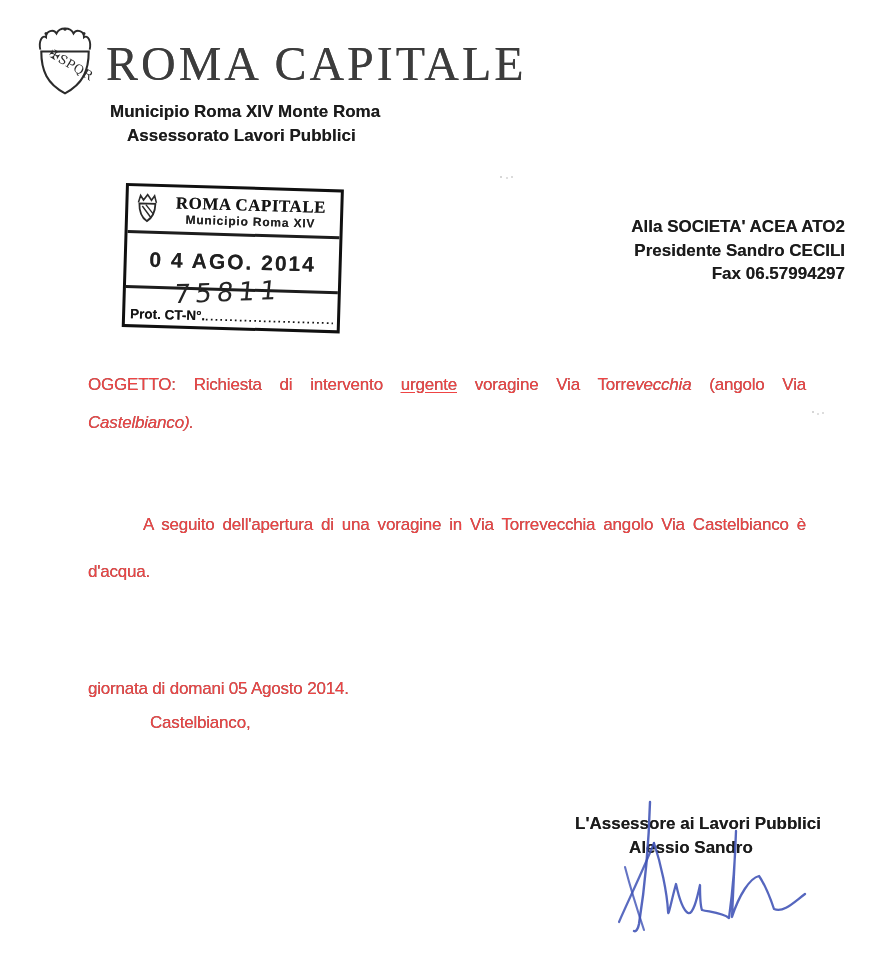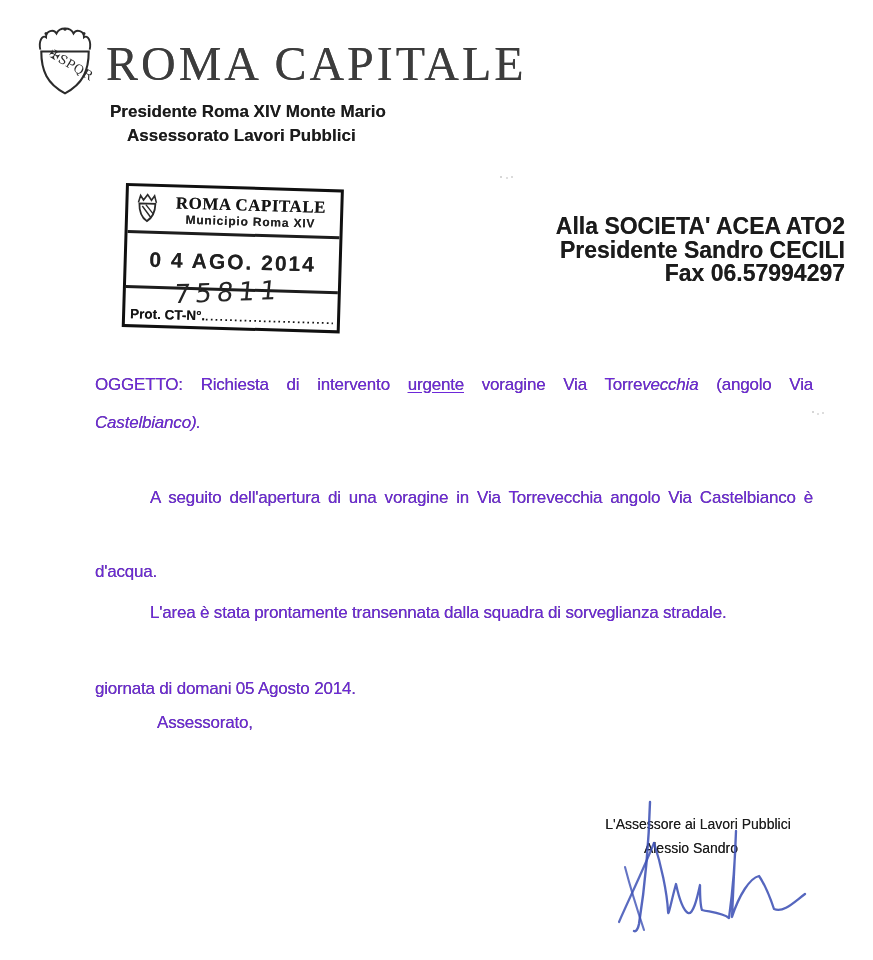--- a/index.html
+++ b/index.html
@@ -45,40 +45,40 @@
   .s-prot-label{ font-size:13.5px; font-weight:bold; color:#141414; white-space:nowrap;}
   .s-dots{ flex:1; overflow:hidden; white-space:nowrap; font-size:12px; font-weight:bold; letter-spacing:1.5px; color:#141414;}
   .s-number{
     position:absolute; left:48px; top:-14px;
     font-family:"DejaVu Sans", sans-serif;
     font-size:26px; letter-spacing:5px; color:#252525;
     transform:rotate(-4deg) skewX(-8deg);
   }
 
   
-  .recipient{ position:absolute; right:28px; top:215px; text-align:right; font-size:23px; font-weight:bold; line-height:23.5px; color:#1b1b1b;}
+  .recipient{ position:absolute; right:28px; top:215px; text-align:right; font-size:17px; font-weight:bold; line-height:23.5px; color:#1b1b1b;}
 
   
   .line{
-    position:absolute; left:95px; width:718px; box-sizing:border-box;
-    font-size:17px; letter-spacing:-0.2px; color:#6d28d9; line-height:21px;
+    position:absolute; left:88px; width:718px; box-sizing:border-box;
+    font-size:17px; letter-spacing:-0.2px; color:#ef4444; line-height:21px;
   }
   .just{ text-align:justify; text-align-last:justify; }
-  .indent{ padding-left:55px; }
+  .indent{ padding-left:55px;margin-top:27px; }
   .u{ text-decoration:underline; text-underline-offset:2px; }
   .it{ font-style:italic; }
   .nowrap{ white-space:nowrap; }
   .subj1{ top:374px; } .subj2{ top:412px;font-style:italic; }
   .p1l1{ top:487px; } .p1l2{ top:524px; } .p1l3{ top:561px; }
   .p2{ top:602px; padding-left:55px; }
   .p3l1{ top:641px; } .p3l2{ top:678px; }
   .closing{ top:712px; padding-left:62px; }
 
   
-  .sigblock{ position:absolute; left:557px; top:812px; width:282px; text-align:center; font-size:14px; font-weight:normal; line-height:24px; color:#1b1b1b; z-index:1;}
+  .sigblock{ position:absolute; left:557px; top:812px; width:282px; text-align:center; font-size:17px; font-weight:bold; line-height:24px; color:#1b1b1b; z-index:1;}
   .sigblock .signame{ padding-right:14px; }
   .sig-ink{ position:absolute; left:588px; top:798px; width:240px; height:150px; z-index:2; }
 
   
   .smudge{ position:absolute; width:2px; height:2px; border-radius:50%; background:#c9c9c9; }
   .smudge-a{ left:500px; top:176px; box-shadow:6px 1px 0 0 #d4d4d4, 11px 0 0 0 #cfcfcf; }
   .smudge-b{ left:812px; top:411px; box-shadow:5px 2px 0 0 #d6d6d6, 10px 1px 0 0 #d2d2d2; }
 
   svg .stroke{ fill:none; stroke:#2b2b2b; }
 </style>
@@ -90,21 +90,21 @@
   <svg class="logo" viewBox="0 0 78 76" aria-hidden="true">
     <path class="stroke" stroke-width="2" d="M13,25 C11,16 15,9 19,12 C19,5 27,3 30,8 C33,1 45,1 48,8 C51,3 59,5 59,12 C63,9 67,16 65,25"></path>
     <circle cx="19" cy="8" r="1.6" fill="#2b2b2b"></circle>
     <circle cx="39" cy="3.5" r="1.6" fill="#2b2b2b"></circle>
     <circle cx="59" cy="8" r="1.6" fill="#2b2b2b"></circle>
     <path class="stroke" stroke-width="2.2" d="M14,27 L64,27 C64,47 58,61 39,71 C20,61 14,47 14,27 Z"></path>
     <text x="15" y="43" transform="rotate(31 39 48)" font-family="DejaVu Serif, Liberation Serif, serif" font-size="13" letter-spacing="0.5" fill="#2b2b2b">✠SPQR</text>
   </svg>
 
   <div class="brand ink">ROMA CAPITALE</div>
-  <div class="dept1 ink">Presidente Roma XIV Monte Mario</div>
+  <div class="dept1 ink">Municipio Roma XIV Monte Roma</div>
   <div class="dept2 ink">Assessorato Lavori Pubblici</div>
 
   <div class="stamp">
     <div class="s-row1">
       <svg class="s-shield" viewBox="0 0 26 32" aria-hidden="true">
         <path class="stroke" stroke-width="1.6" d="M4,10 L6,3 L9,7.5 L13,2 L17,7.5 L20,3 L22,10"></path>
         <path class="stroke" stroke-width="1.8" d="M5,11 L21,11 C21,19 19,24.5 13,28.5 C7,24.5 5,19 5,11 Z"></path>
         <path class="stroke" stroke-width="1.4" d="M8,13.5 L17,25 M11.5,12 L19.5,21.5"></path>
       </svg>
       <div class="s-head">
@@ -133,23 +133,22 @@
     <span>Richiesta di intervento</span>
     <span class="u">urgente</span>
     <span>voragine Via</span>
     <span class="nowrap"><span>Torre</span><span class="it">vecchia</span></span>
     <span>(angolo Via</span>
   </div>
   <div class="line subj2 ink">Castelbianco).</div>
 
   <div class="line just indent p1l1 ink">A seguito dell'apertura di una voragine in Via Torrevecchia angolo Via Castelbianco è</div>
   <div class="line p1l3 ink">d'acqua.</div>
-  <div class="line p2 ink">L'area è stata prontamente transennata dalla squadra di sorveglianza stradale.</div>
   <div class="line p3l2 ink">giornata di domani 05 Agosto 2014.</div>
-  <div class="line closing ink">Assessorato,</div>
+  <div class="line closing ink">Castelbianco,</div>
 
   <div class="sigblock ink">
     <div>L'Assessore ai Lavori Pubblici</div>
     <div class="signame">Alessio Sandro</div>
   </div>
 
   <svg class="sig-ink" viewBox="0 0 240 150" aria-hidden="true">
     <path fill="none" stroke-width="2.4" stroke-linecap="round" stroke-linejoin="round" opacity="0.88" d="M62,4 C61,40 57,88 51,126 C50,131 48,134 46,133" stroke="#3d51b5"></path>
     <path fill="none" stroke-width="2.2" stroke-linecap="round" stroke-linejoin="round" opacity="0.85" d="M31,124 C42,99 56,70 66,45" stroke="#3d51b5"></path>
     <path fill="none" stroke-width="2.1" stroke-linecap="round" stroke-linejoin="round" opacity="0.8" d="M37,69 C43,92 50,114 56,132" stroke="#3d51b5"></path>

